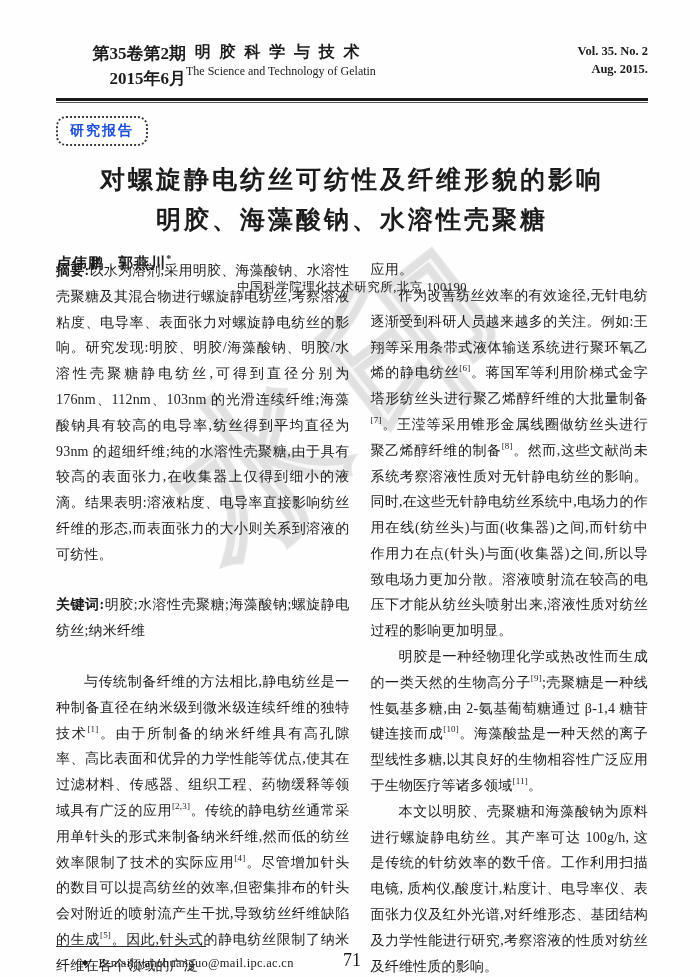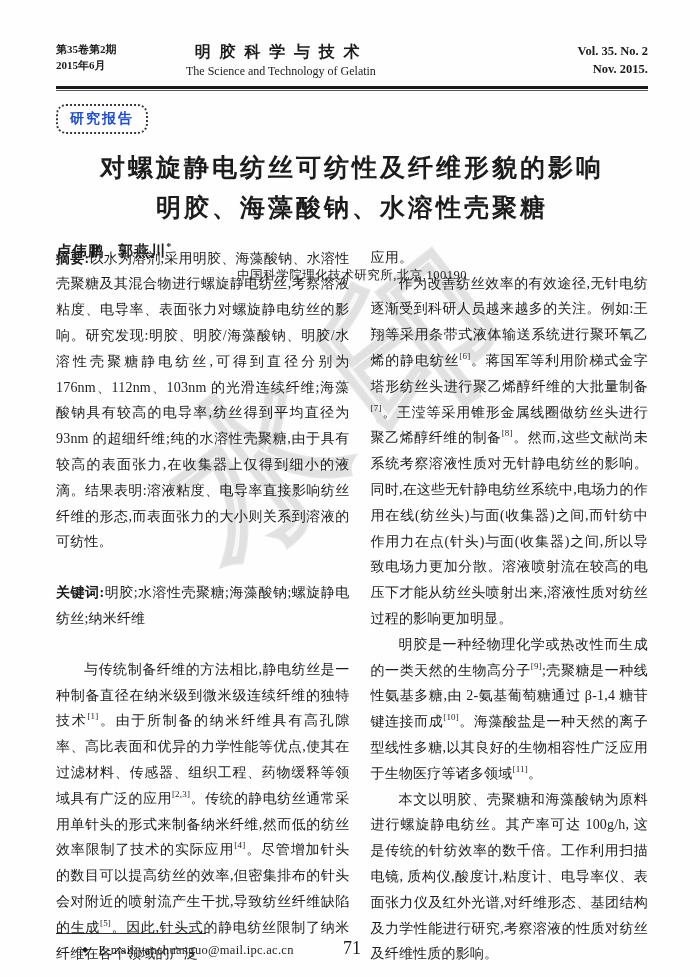--- a/index.html
+++ b/index.html
@@ -30,21 +30,21 @@
     transform: rotate(-38deg);
     transform-origin: left top;
     white-space: nowrap;
     pointer-events: none;
     z-index: 0;
     font-family: "Liberation Serif", serif;
   }
   .content { position: relative; z-index: 1; }
   
   .jheader { display: flex; align-items: flex-start; }
-  .jheader .left  { width: 130px; font-size: 11px; line-height: 1.45; text-align: left; font-weight: bold; }
+  .jheader .left  { width: 130px; font-size: 17px; line-height: 1.45; text-align: right; font-weight: bold; }
   .jheader .center{ flex: 1; }
   .jheader .right { width: 130px; font-size: 12.5px; line-height: 1.45; text-align: right; font-weight: bold; }
   .jtitle-cn { font-size: 16px; font-weight: bold; letter-spacing: 0.55em; margin-left: 0.55em; }
   .jtitle-en { font-size: 12px; margin-top: 1px; }
   .header-rule  { margin-top: 7px; height: 3px; background: #1a1a1a; }
   .header-rule2 { margin-top: 1px; height: 1px; background: #555; }
   
   .badge-row { margin-top: 13px; }
   .badge {
     display: inline-block;
@@ -112,21 +112,21 @@
       <div class="left">
         <div>第35卷第2期</div>
         <div>2015年6月</div>
       </div>
       <div class="center">
         <div class="jtitle-cn">明胶科学与技术</div>
         <div class="jtitle-en">The Science and Technology of Gelatin</div>
       </div>
       <div class="right">
         <div>Vol. 35. No. 2</div>
-        <div>Nov. 2015.</div>
+        <div>Aug. 2015.</div>
       </div>
     </div>
     <div class="header-rule"></div>
     <div class="header-rule2"></div>
 
     <div class="badge-row">
       <span class="badge">研究报告</span>
     </div>
 
     <div class="art-title">

